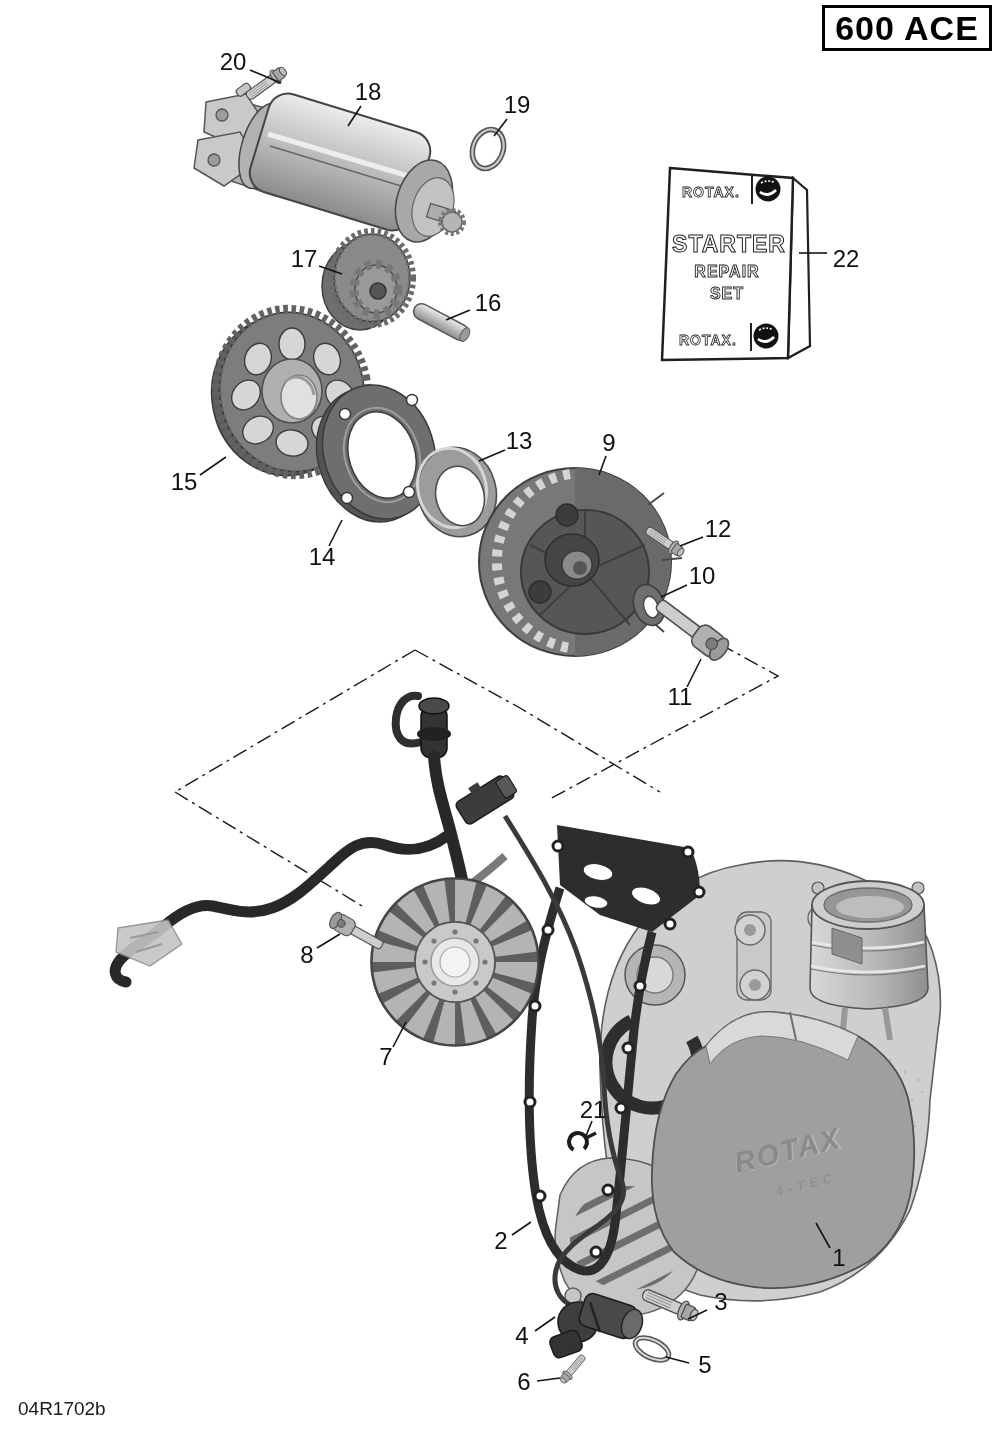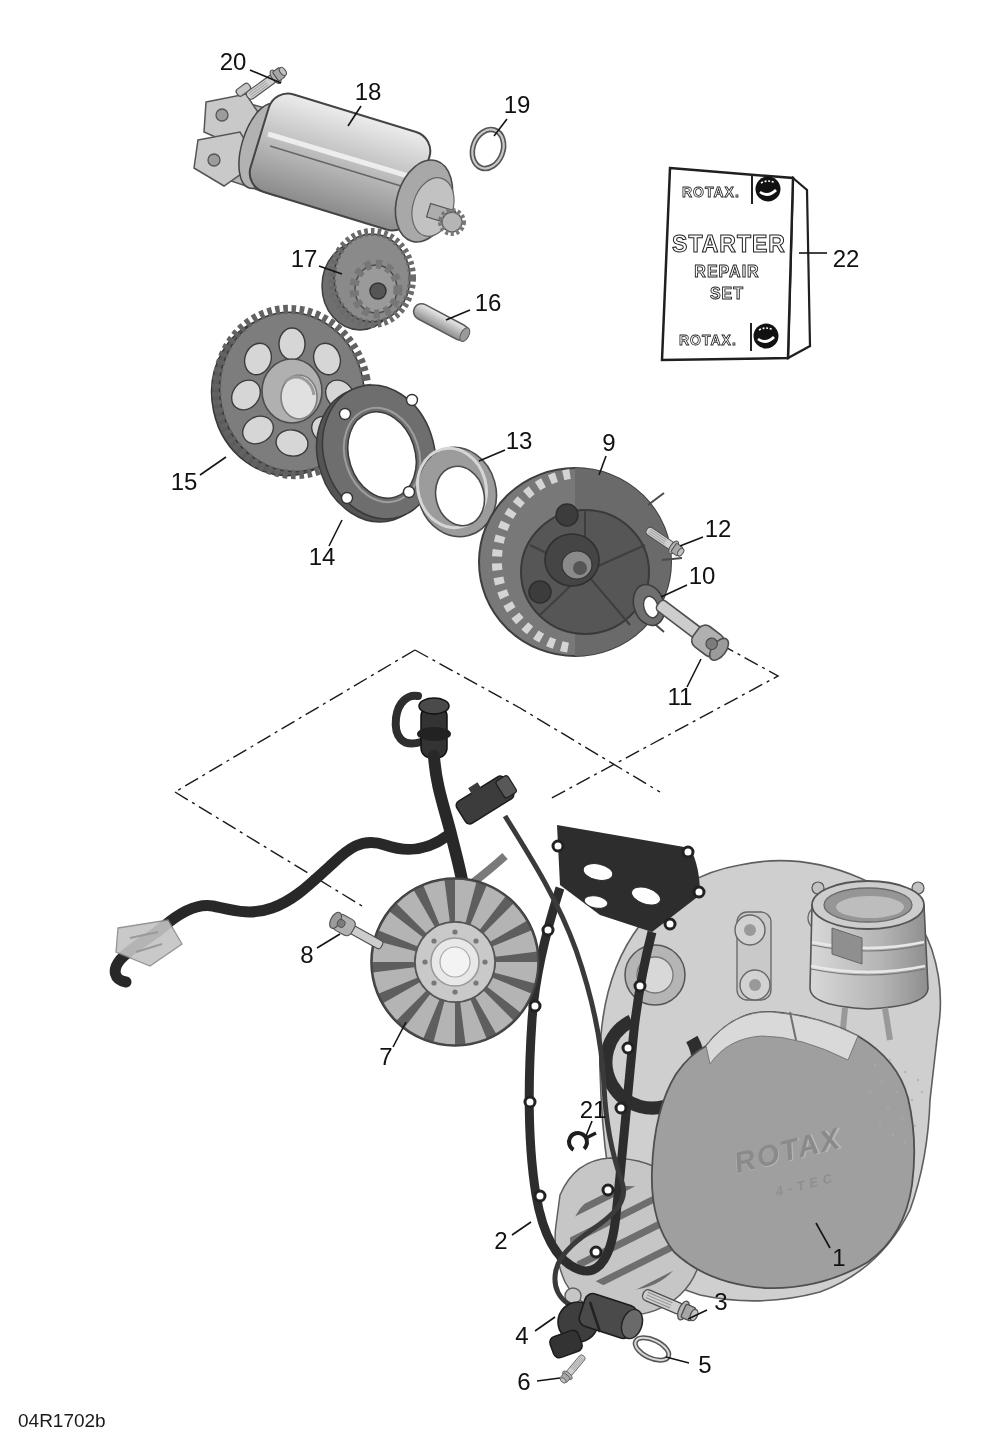--- a/index.html
+++ b/index.html
@@ -3,21 +3,21 @@
 <meta charset="utf-8">
 <style>
   html,body{margin:0;padding:0;background:#fff;}
   .stage{position:relative;width:1000px;height:1448px;background:#fff;overflow:hidden;
          font-family:"Liberation Sans",sans-serif;}
   .stage svg{position:absolute;left:0;top:0;}
   .model-box{position:absolute;left:822px;top:5px;width:170px;height:46px;
              border:3px solid #000;display:flex;align-items:center;justify-content:center;
              background:#fff;box-sizing:border-box;}
   .model-box span{font-size:34px;font-weight:bold;color:#000;letter-spacing:1px;white-space:nowrap;}
-  .diagram-code{position:absolute;left:18px;top:1398px;font-size:19px;color:#1a1a1a;margin-top:12px;}
+  .diagram-code{position:absolute;left:18px;top:1398px;font-size:19px;color:#1a1a1a;}
   
   .callout{font-family:"Liberation Sans",sans-serif;font-size:24px;fill:#111;
            text-anchor:middle;dominant-baseline:middle;}
   .leader{stroke:#141414;stroke-width:1.6;}
   .kit-rotax{font-family:"Liberation Sans",sans-serif;font-size:14px;font-weight:bold;
              fill:#fff;stroke:#1c1c1c;stroke-width:0.8;letter-spacing:1px;}
   .kit-big{font-family:"Liberation Sans",sans-serif;font-size:23px;font-weight:bold;
            fill:#fff;stroke:#1c1c1c;stroke-width:1;letter-spacing:1px;text-anchor:middle;}
   .kit-mid{font-family:"Liberation Sans",sans-serif;font-size:16px;font-weight:bold;
            fill:#fff;stroke:#1c1c1c;stroke-width:0.9;letter-spacing:1px;text-anchor:middle;}
@@ -388,16 +388,19 @@
         <text x="517" y="107" class="callout">19</text>
         <line x1="250" y1="70" x2="281" y2="83" class="leader"></line>
         <text x="233" y="64" class="callout">20</text>
         <line x1="592" y1="1121" x2="586" y2="1136" class="leader"></line>
         <text x="593" y="1112" class="callout">21</text>
         <line x1="827" y1="253" x2="799" y2="253" class="leader"></line>
         <text x="846" y="261" class="callout">22</text>
       </g>
 </svg>
 
+<div class="model-box">
+  <span>600 ACE</span>
+</div>
 
 <div class="diagram-code">04R1702b</div>
 
 </div>
 
 </body></html>

